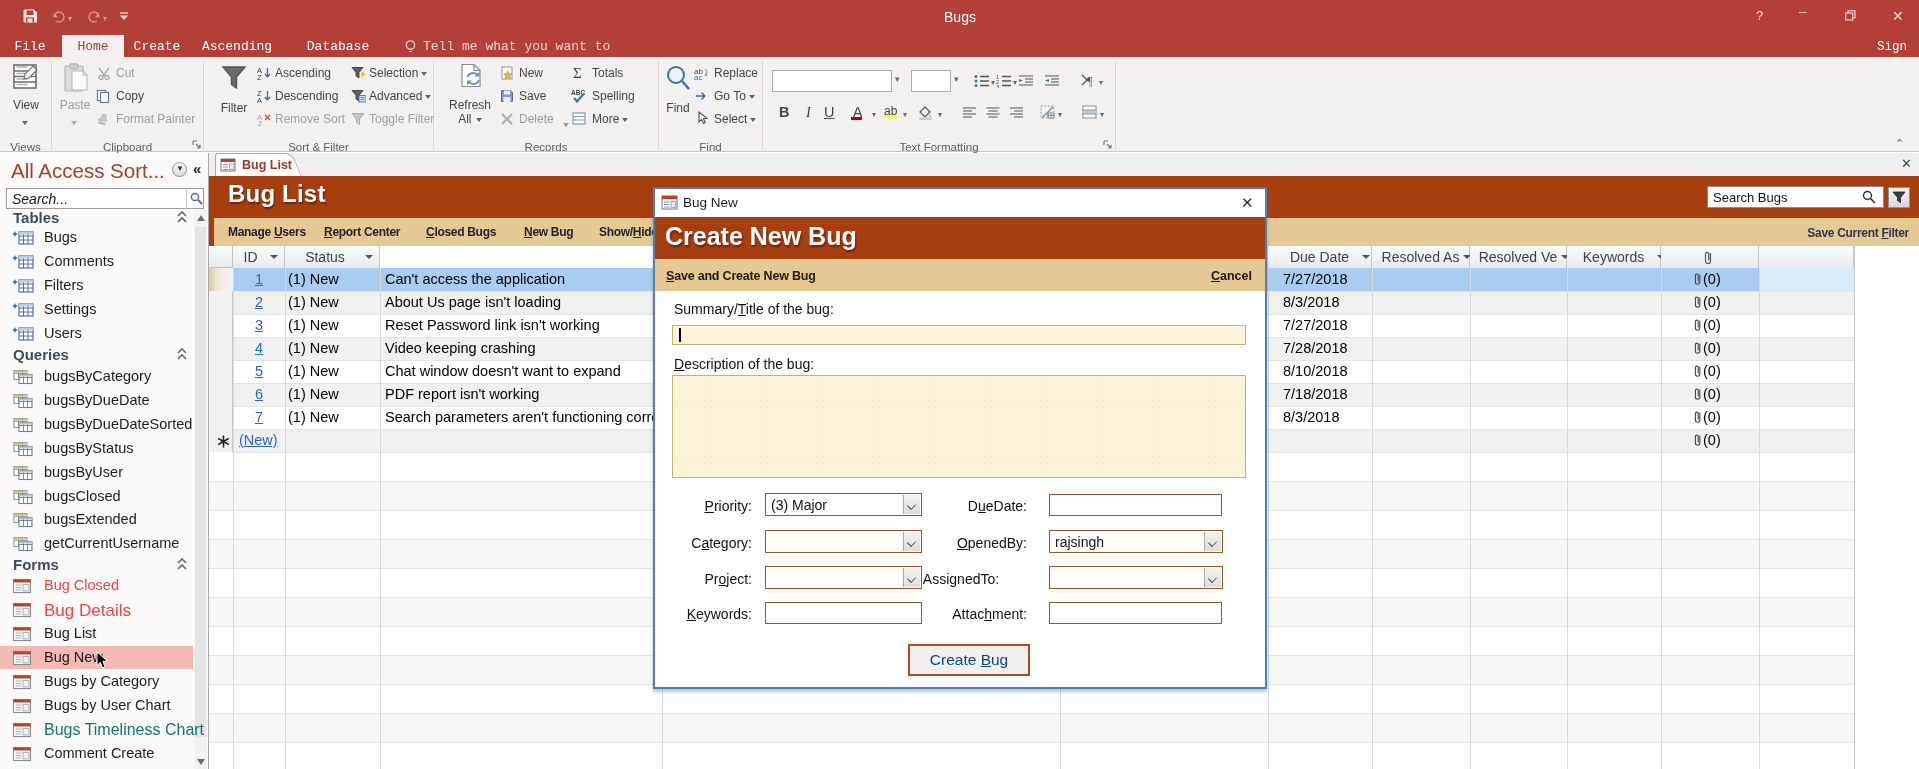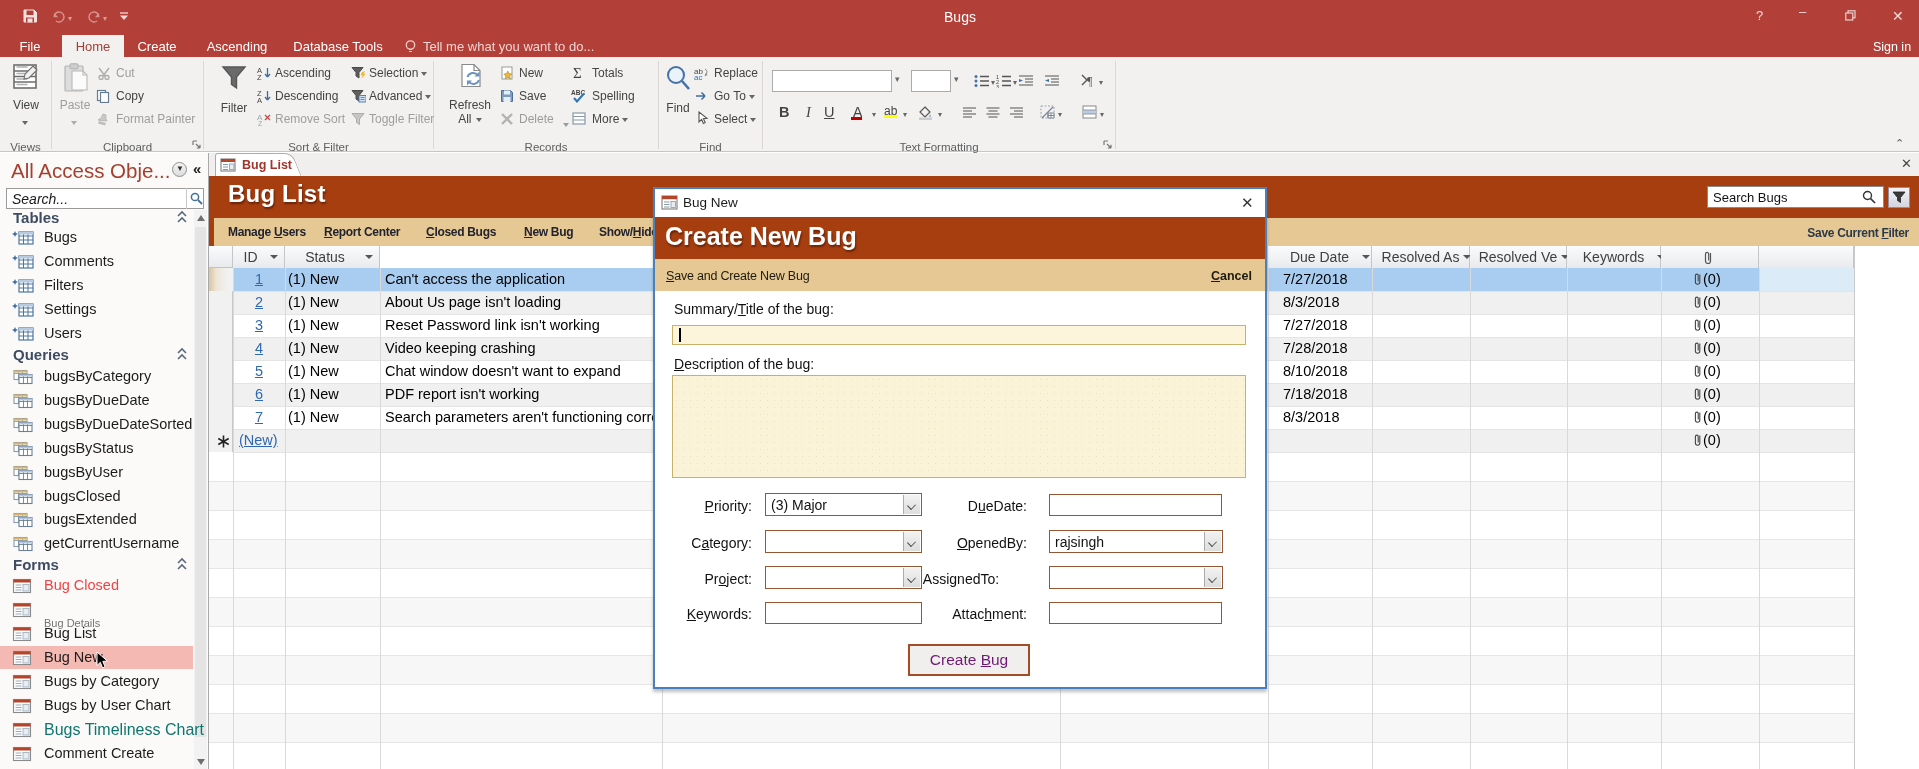--- a/index.html
+++ b/index.html
@@ -5,21 +5,21 @@
   * { margin:0; padding:0; box-sizing:border-box; }
   html,body { width:1919px; height:769px; overflow:hidden; font-family:"Liberation Sans", sans-serif; background:#fff; }
   .abs { position:absolute; }
   :root {
     --red:#B24038;
     --rust:#A73E10;
     --tan:#E5C893;
     --ribbon:#F2F1F0;
   }
   #titlebar { left:0; top:0; width:1919px; height:36px; background:var(--red); }
-  #tabrow { left:0; top:36px; width:1919px; height:21px; background:var(--red); }
+  #tabrow { left:0; top:36px; width:1919px; height:21px; background:var(--red);font-family:Liberation Mono, monospace; }
   #ribbon { left:0; top:57px; width:1919px; height:95px; background:var(--ribbon); border-bottom:1px solid #C6C6C6; }
   #sidebar { left:0; top:153px; width:209px; height:616px; background:#FBFAF9; border-right:1px solid #A9A9A9; }
   #maincontent { left:209px; top:153px; width:1710px; height:616px; background:#fff; }
   .hdrcell { position:absolute; top:0; height:23px; background:linear-gradient(#FAFBFC,#E8EAED); border-right:1px solid #C6C6C6; color:#3F3F3F; font-size:14px; text-align:center; line-height:22px; }
   .hdrcaret { position:absolute; top:9px; width:0; height:0; border-left:4px solid transparent; border-right:4px solid transparent; border-top:4.5px solid #555; }
   .cell { position:absolute; font-size:14.5px; color:#000; white-space:nowrap; }
   .idlink { position:absolute; font-size:14.5px; color:#2F68AE; text-decoration:underline; text-align:center; }
   .vline { position:absolute; width:1px; background:#D9D9D9; }
   .tanlink { position:absolute; top:8px; font-size:12px; font-weight:bold; color:#23232E; letter-spacing:-0.3px; white-space:nowrap; }
   .mlabel { position:absolute; font-size:14px; color:#111; white-space:nowrap; }
@@ -300,21 +300,21 @@
       <path d="M1 5 h13 M1 9 h13" stroke="#888" stroke-width="0.8"></path>
     </svg>
   <span class="abs" style="left:1100px;top:53px;color:#666;font-size:8px">▾</span>
   <svg class="abs" style="left:1103px;top:83px" width="10" height="10" viewBox="0 0 10 10">
       <path d="M1 1 h4 M1 1 v4" stroke="#777" stroke-width="1.2"></path>
       <path d="M4 4 l4 4 M8 8 v-3.2 M8 8 h-3.2" stroke="#777" stroke-width="1.2"></path>
     </svg>
   <span class="abs" style="left:1895px;top:80px;color:#555;font-size:11px">⌃</span>
 </div>
 <div class="abs" id="sidebar">
-  <div class="abs" style="left:11px;top:6px;font-size:20.5px;color:#A4402F;width:162px;white-space:nowrap;overflow:hidden">All Access Obje...</div>
+  <div class="abs" style="left:11px;top:6px;font-size:20.5px;color:#A4402F;width:162px;white-space:nowrap;overflow:hidden">All Access Sort...</div>
   <div class="abs" style="left:172px;top:9px;width:15px;height:15px;border:1px solid #909090;border-radius:50%;background:linear-gradient(#F5F5F5,#DCDCDC)"></div>
   <span class="abs" style="left:176px;top:11px;font-size:8px;color:#333">▼</span>
   <span class="abs" style="left:193px;top:7px;font-size:15px;color:#222;font-weight:bold">«</span>
   <div class="abs" style="left:6px;top:35px;width:198px;height:21px;background:#fff;border:1px solid #9A9A9A"></div>
   <div class="abs" style="left:12px;top:38px;font-size:14px;font-style:italic;color:#1a1a1a">Search...</div>
   <div class="abs" style="left:186px;top:35px;width:1px;height:21px;background:#C9C9C9"></div>
   <svg class="abs" style="left:190px;top:39px" width="13" height="13" viewBox="0 0 13 13">
       <circle cx="5" cy="5" r="3.6" fill="none" stroke="#41719C" stroke-width="1.5"></circle>
       <path d="M8 8 L12 12" stroke="#41719C" stroke-width="1.8"></path>
     </svg>
@@ -453,21 +453,21 @@
       <path d="M3.5 7 h6 M3.5 9.5 h6 M3.5 12 h6" stroke="#9AAABB" stroke-width="1"></path>
       <rect x="11" y="6.5" width="6" height="6.5" fill="#E8EDF2" stroke="#9AAABB" stroke-width="0.8"></rect>
     </svg>
     <div class="abs" style="left:44px;top:424px;font-size:14.5px;color:#ef4444;white-space:nowrap">Bug Closed</div>
   <svg class="abs" style="left:12px;top:449px" width="20" height="16" viewBox="0 0 20 16">
       <rect x="1.5" y="1.5" width="17" height="13" fill="#fff" stroke="#8A8A8A" stroke-width="1.1"></rect>
       <rect x="1.5" y="1.5" width="17" height="3" fill="#B5452A"></rect>
       <path d="M3.5 7 h6 M3.5 9.5 h6 M3.5 12 h6" stroke="#9AAABB" stroke-width="1"></path>
       <rect x="11" y="6.5" width="6" height="6.5" fill="#E8EDF2" stroke="#9AAABB" stroke-width="0.8"></rect>
     </svg>
-    <div class="abs" style="left:44px;top:464px;font-size:11px;color:#737373;white-space:nowrap">Bug Details</div>
+    <div class="abs" style="left:44px;top:448px;font-size:17px;color:#ef4444;white-space:nowrap">Bug Details</div>
   <svg class="abs" style="left:12px;top:473px" width="20" height="16" viewBox="0 0 20 16">
       <rect x="1.5" y="1.5" width="17" height="13" fill="#fff" stroke="#8A8A8A" stroke-width="1.1"></rect>
       <rect x="1.5" y="1.5" width="17" height="3" fill="#B5452A"></rect>
       <path d="M3.5 7 h6 M3.5 9.5 h6 M3.5 12 h6" stroke="#9AAABB" stroke-width="1"></path>
       <rect x="11" y="6.5" width="6" height="6.5" fill="#E8EDF2" stroke="#9AAABB" stroke-width="0.8"></rect>
     </svg>
     <div class="abs" style="left:44px;top:472px;font-size:14.5px;color:#1C1C1C;white-space:nowrap">Bug List</div>
   <div class="abs" style="left:0;top:493px;width:193px;height:23px;background:#F5B9B3"></div>
     <svg class="abs" style="left:12px;top:497px" width="20" height="16" viewBox="0 0 20 16">
       <rect x="1.5" y="1.5" width="17" height="13" fill="#fff" stroke="#8A8A8A" stroke-width="1.1"></rect>
@@ -675,21 +675,21 @@
       <rect x="1" y="1" width="15" height="13" fill="#fff" stroke="#8A8A8A" stroke-width="1.2"></rect>
       <rect x="1" y="1" width="15" height="3.2" fill="#B5452A"></rect>
       <path d="M3 7 h5.5 M3 9.5 h5.5 M3 12 h5.5" stroke="#8898A8" stroke-width="1"></path>
       <rect x="10" y="6.5" width="4.5" height="6" fill="#E8EDF2" stroke="#8898A8" stroke-width="0.8"></rect>
     </svg>
   <div class="abs" style="left:28px;top:6px;font-size:13.5px;color:#1b1b1b">Bug New</div>
   <span class="abs" style="left:586px;top:5px;font-size:15px;color:#333">✕</span>
   <div class="abs" style="left:0;top:28px;width:610px;height:42px;background:#A73E10"></div>
   <div class="abs" style="left:10px;top:33px;font-size:25px;font-weight:bold;color:#fff;text-shadow:1px 2px 2px rgba(50,15,0,0.55)">Create New Bug</div>
   <div class="abs" style="left:0;top:70px;width:610px;height:32px;background:#E5C893"></div>
-  <div class="abs" style="left:11px;top:80px;font-size:12.5px;font-weight:normal;color:#1F1B10;letter-spacing:-0.2px"><u>S</u>ave and Create New Bug</div>
+  <div class="abs" style="left:11px;top:80px;font-size:12.5px;font-weight:bold;color:#1F1B10;letter-spacing:-0.2px"><u>S</u>ave and Create New Bug</div>
   <div class="abs" style="left:556px;top:80px;font-size:12.5px;font-weight:bold;color:#1F1B10"><u>C</u>ancel</div>
   <div class="mlabel" style="left:19px;top:112px">Summary/<u>T</u>itle of the bug:</div>
   <div class="abs" style="left:17px;top:136px;width:574px;height:20px;background:#FCF5DC;border:1px solid #C8B26A"></div>
   <div class="abs" style="left:24px;top:139px;width:1.5px;height:14px;background:#000"></div>
   <div class="mlabel" style="left:19px;top:167px"><u>D</u>escription of the bug:</div>
   <div class="abs" style="left:17px;top:186px;width:574px;height:103px;background-color:#FAF3D8;background-image:radial-gradient(#EBE2BC 0.8px, transparent 0.8px);background-size:7px 7px;border:1px solid #C8B26A"></div>
   <div class="mlabel" style="left:0;top:309px;width:97px;text-align:right"><u>P</u>riority:</div>
   <div class="mlabel" style="left:0;top:346px;width:97px;text-align:right">C<u>a</u>tegory:</div>
   <div class="mlabel" style="left:0;top:382px;width:97px;text-align:right">Pr<u>o</u>ject:</div>
   <div class="mlabel" style="left:0;top:417px;width:97px;text-align:right"><u>K</u>eywords:</div>
@@ -720,14 +720,14 @@
         <div class="chev"></div>
       </div>
     </div>
     <div class="mlabel" style="left:400px;top:345px">rajsingh</div>
   <div class="mcombo" style="left:394px;top:377px;width:174px;height:23px">
       <div class="mcombobtn">
         <div class="chev"></div>
       </div>
     </div>
   <div class="abs" style="left:394px;top:413px;width:173px;height:22px;background:#fff;border:1px solid #955633"></div>
-  <div class="abs" style="left:253px;top:455px;width:122px;height:32px;background:#F0EFED;border:2px solid #A34D28;text-align:center;line-height:28px;font-size:15.5px;color:#701a75">Create <u>B</u>ug</div>
+  <div class="abs" style="left:253px;top:455px;width:122px;height:32px;background:#F0EFED;border:2px solid #A34D28;text-align:center;line-height:28px;font-size:15.5px;color:#0c4a6e">Create <u>B</u>ug</div>
 </div>
 
 </body></html>

